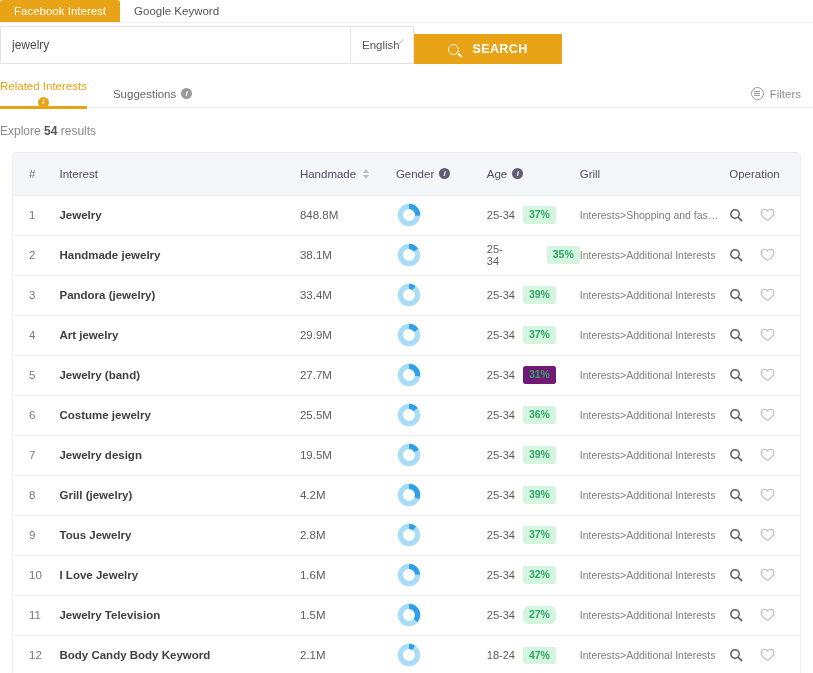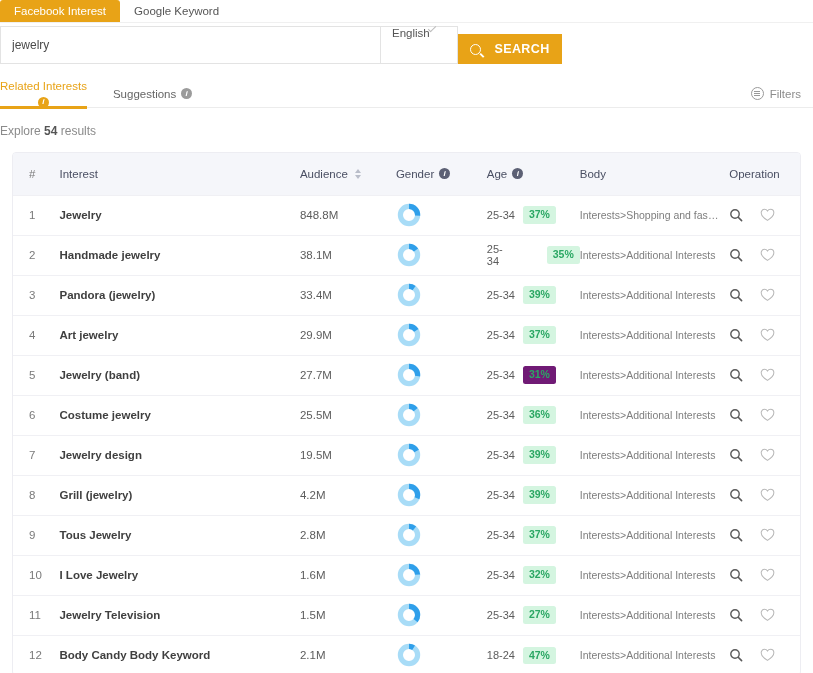--- a/index.html
+++ b/index.html
@@ -53,39 +53,39 @@
   .search-input {
     width: 100%;
     border: none;
     outline: none;
     font-size: 12px;
     color: #4a4a4a;
     font-family: "Liberation Sans", sans-serif;
     background: transparent;
   }
   .lang-select {
-    width: 78px;
+    width: 64px;
     border: 1px solid #e3e3e3;
     background: #fff;
     display: flex;
-    align-items: flex-start;
+    align-items: center;
     justify-content: space-between;
     padding: 0 23px 0 11px;
     font-size: 11.5px;
     color: #555;
     cursor: pointer;
   }
   .chev {
     width: 8px; height: 8px;
     border-right: 1.3px solid #bcbcbc;
     border-bottom: 1.3px solid #bcbcbc;
     transform: rotate(45deg) translate(-2px,-2px);
   }
   .search-btn {
-    width: 104px;
+    width: 148px;
     background: #e8a317;
     color: #fff;
     display: flex;
     align-items: center;
     justify-content: center;
     gap: 13px;
     font-size: 12.5px;
     font-weight: bold;
     letter-spacing: .4px;
     cursor: pointer;
@@ -320,42 +320,42 @@
                 <span>#</span>
               </div>
           </th>
           <th class="c-name">
             <div class="th-in">
                 <span>Interest</span>
               </div>
           </th>
           <th class="c-aud">
             <div class="th-in">
-              <span>Audience</span>
+              <span>Handmade</span>
               <span class="sort-arrows">
                   <span class="up"></span>
                   <span class="dn"></span>
                 </span>
             </div>
           </th>
           <th class="c-gender">
             <div class="th-in">
               <span>Gender</span>
               <span class="info-dot" style="background:#5c6074">i</span>
             </div>
           </th>
           <th class="c-age">
             <div class="th-in">
               <span>Age</span>
               <span class="info-dot" style="background:#5c6074">i</span>
             </div>
           </th>
           <th class="c-path">
             <div class="th-in">
-                <span>Body</span>
+                <span>Grill</span>
               </div>
           </th>
           <th class="c-op">
             <div class="th-in">
                 <span>Operation</span>
               </div>
           </th>
         </tr>
       </thead>
       <tbody id="tbody">
@@ -715,21 +715,21 @@
             <td class="c-aud"><span class="aud-val">1.5M</span></td>
             <td class="c-gender">
               <svg class="donut" width="26" height="26" viewBox="0 0 26 26">
                 <circle cx="13" cy="13" r="8.6" fill="none" stroke="#a8dcf7" stroke-width="5.2"></circle>
                 <circle cx="13" cy="13" r="8.6" fill="none" stroke="#2f9fea" stroke-width="5.2" stroke-dasharray="19.45 34.58" transform="rotate(-90 13 13)"></circle>
               </svg>
             </td>
             <td class="c-age">
               <div class="age-cell">
                 <span class="age-range">25-34</span>
-                <span class="age-pct" style="background: rgb(212, 245, 224); color: rgb(42, 167, 99);">27%</span>
+                <span class="age-pct" style="background: rgb(212, 245, 224); color: rgb(42, 167, 99); border-radius: 6px;">27%</span>
               </div>
             </td>
             <td class="c-path">
               <span class="path-val">Interests&gt;Additional Interests</span>
             </td>
             <td class="c-op">
               <div class="op-cell">
                 <span class="op-icon">
                   <svg width="14" height="14" viewBox="0 0 14 14">
                     <circle cx="6" cy="6" r="4.2" fill="none" stroke="#5a5a5a" stroke-width="1.4"></circle>

